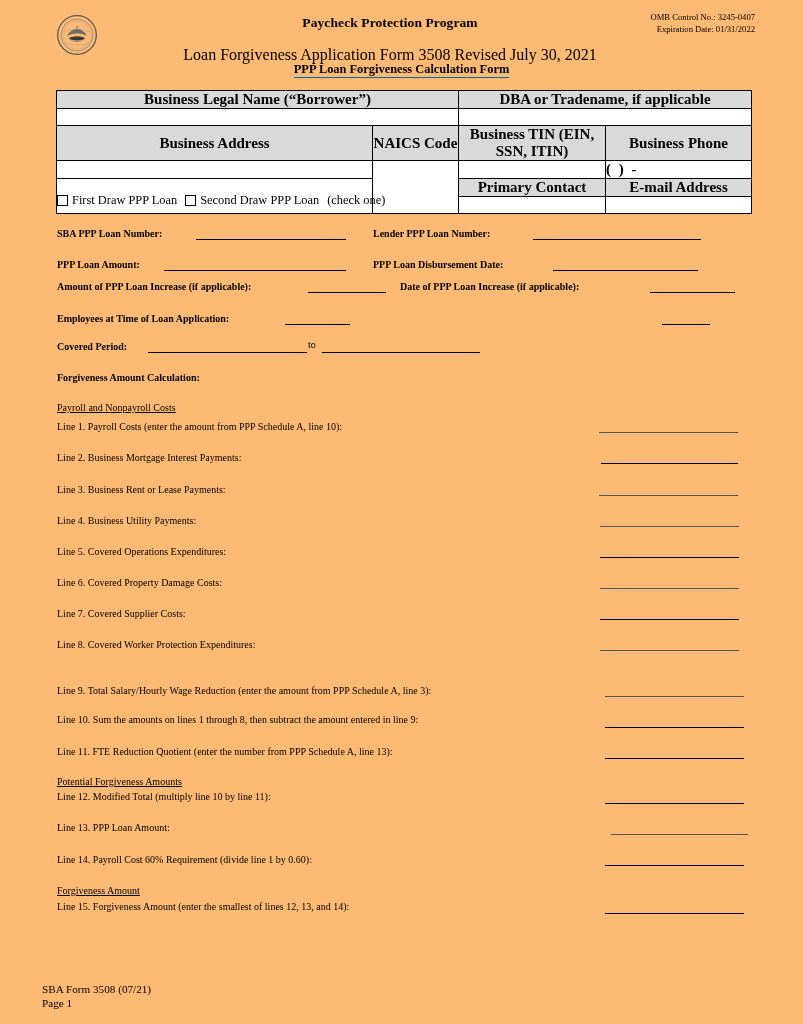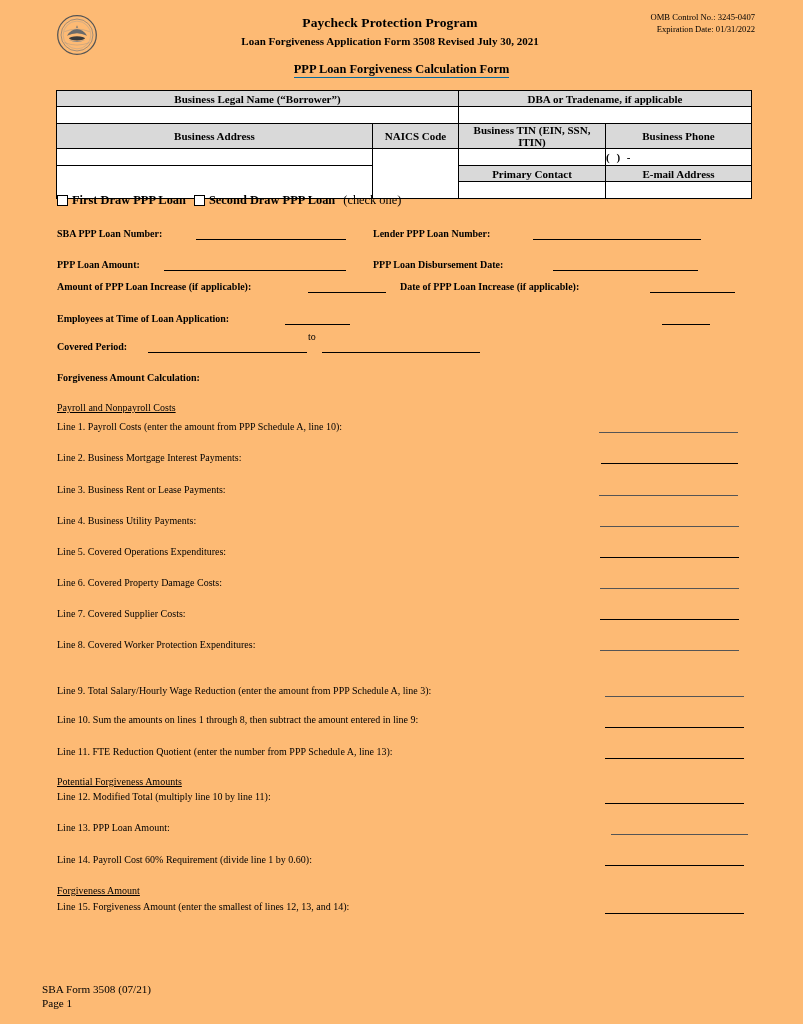--- a/index.html
+++ b/index.html
@@ -34,24 +34,24 @@
     width: 480px;
     text-align: center;
   }
   .hdr-title {
     font-size: 13.5px;
     font-weight: bold;
     line-height: 17px;
     letter-spacing: 0.1px;
   }
   .hdr-sub {
-    font-size: 11px;
-    font-weight: bold;
+    font-size: 16px;
+    font-weight: normal;
     line-height: 16px;
-    margin-top: 2px;
+    margin-top: 16px;
   }
   .omb {
     position: absolute;
     right: 48px;
     top: 12px;
     text-align: right;
     font-size: 8.6px;
     line-height: 11.5px;
   }
   .calc-title {
@@ -72,21 +72,21 @@
   .info-table {
     position: absolute;
     left: 56px;
     top: 90px;
     width: 695px;
     border-collapse: collapse;
     table-layout: fixed;
   }
   .info-table td {
     border: 1px solid #000;
-    font-size: 11px;
+    font-size: 15px;
     font-weight: bold;
     height: 14px;
     padding: 0;
     vertical-align: middle;
   }
   .info-table td.hdr {
     background: #d9d9d9;
     text-align: center;
     height: 15px;
   }
@@ -127,21 +127,21 @@
     font-size: 12.4px;
   }
   .cbox {
     display: inline-block;
     width: 9px;
     height: 9px;
     border: 1.3px solid #000;
     margin-right: 4px;
     background: #fff;
   }
-  .cbrow .lbl { font-weight: bold; margin-right: 8px; }
+  .cbrow .lbl { font-weight: normal; margin-right: 8px; }
   .cbrow .note { font-weight: normal; }
 
   
   .rule {
     position: absolute;
     border-bottom: 1px solid #000;
     height: 0;
   }
   .rule.grey { border-bottom: 1px solid #555; }
 
@@ -255,21 +255,21 @@
   <div class="t b" style="left:400px; top:279px;">Date of PPP Loan Increase (if applicable):</div>
   <div class="rule" style="left:650px; top:292px; width:85px;"></div>
 
   <div class="t b" style="left:57px; top:311px;">Employees at Time of Loan Application:</div>
   <div class="rule" style="left:285px; top:324px; width:65px;"></div>
 
   <div class="rule" style="left:662px; top:324px; width:48px;"></div>
 
   <div class="t b" style="left:57px; top:339px;">Covered Period:</div>
   <div class="rule" style="left:148px; top:352px; width:159px;"></div>
-  <div class="t" style="left:308px; top:329px;">to</div>
+  <div class="t" style="left:308px; top:337px;">to</div>
   <div class="rule" style="left:322px; top:352px; width:158px;"></div>
 
   <div class="t b" style="left:57px; top:370px;">Forgiveness Amount Calculation:</div>
 
   <div class="t u-head" style="left:57px; top:400px;">Payroll and Nonpayroll Costs</div>
 
   <div class="t" style="left:57px; top:419px;">Line 1. Payroll Costs (enter the amount from PPP Schedule A, line 10):</div>
   <div class="rule grey" style="left:599px; top:432px; width:139px;"></div>
 
   <div class="t" style="left:57px; top:450px;">Line 2. Business Mortgage Interest Payments:</div>

